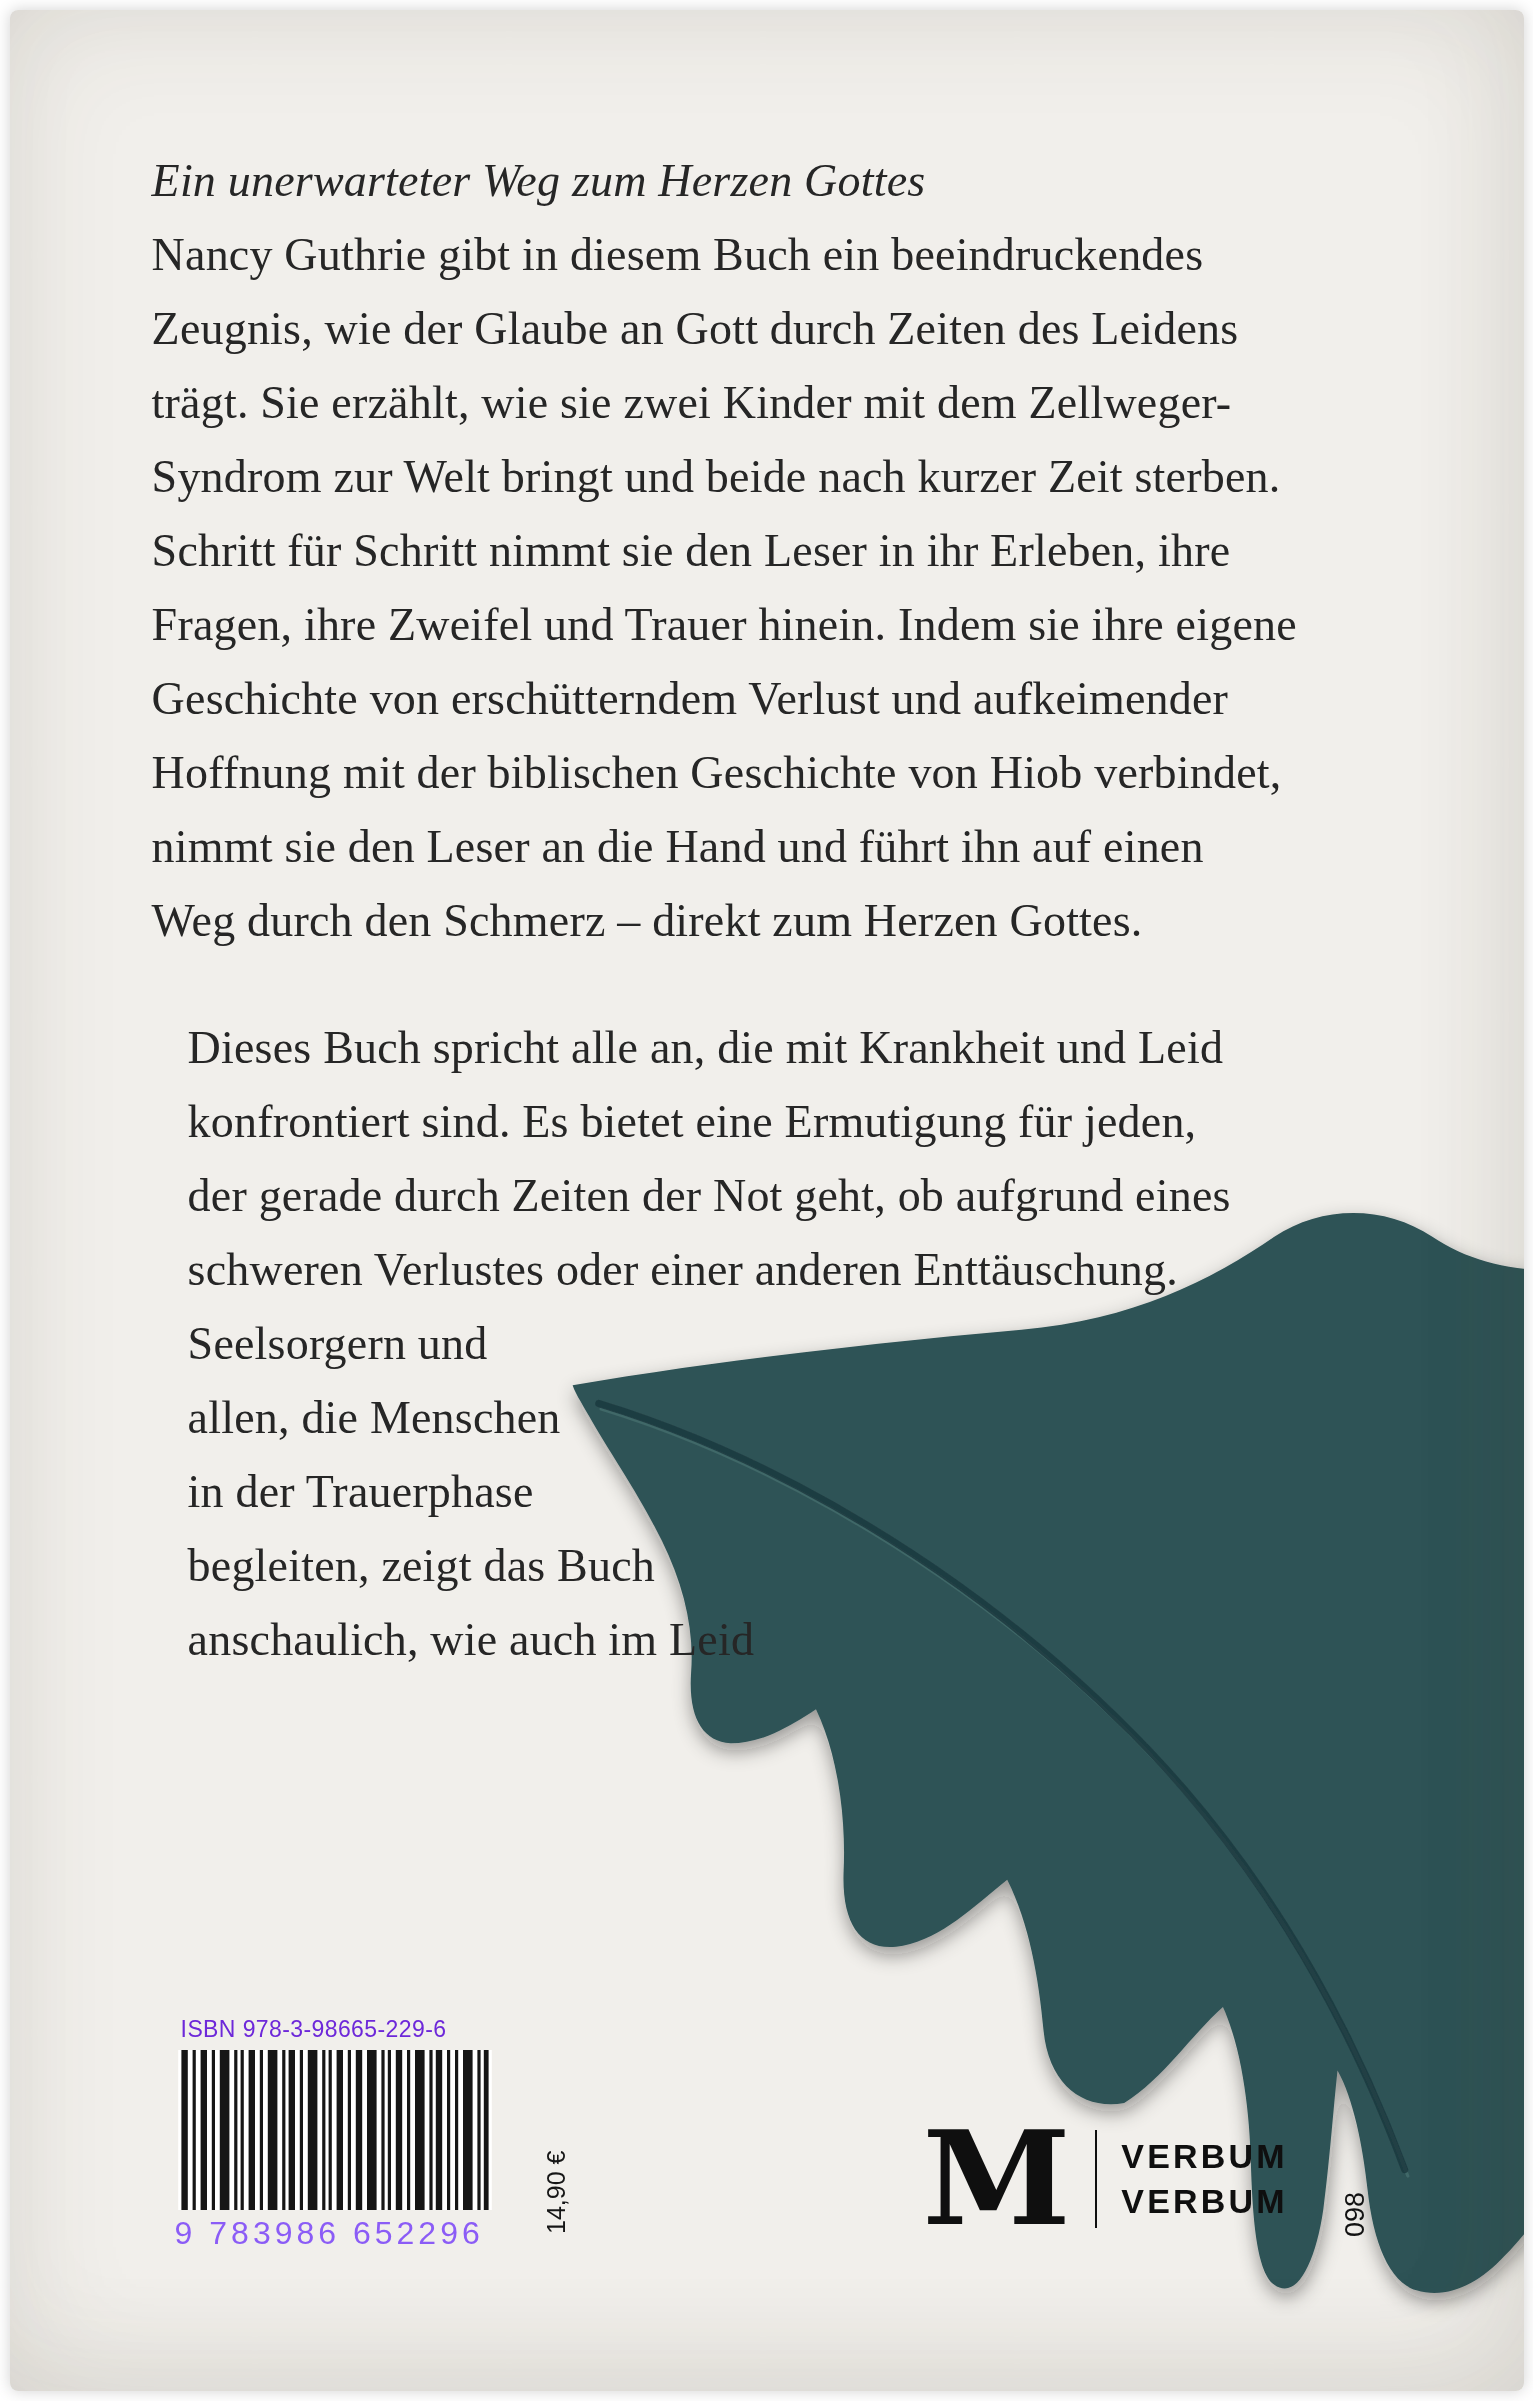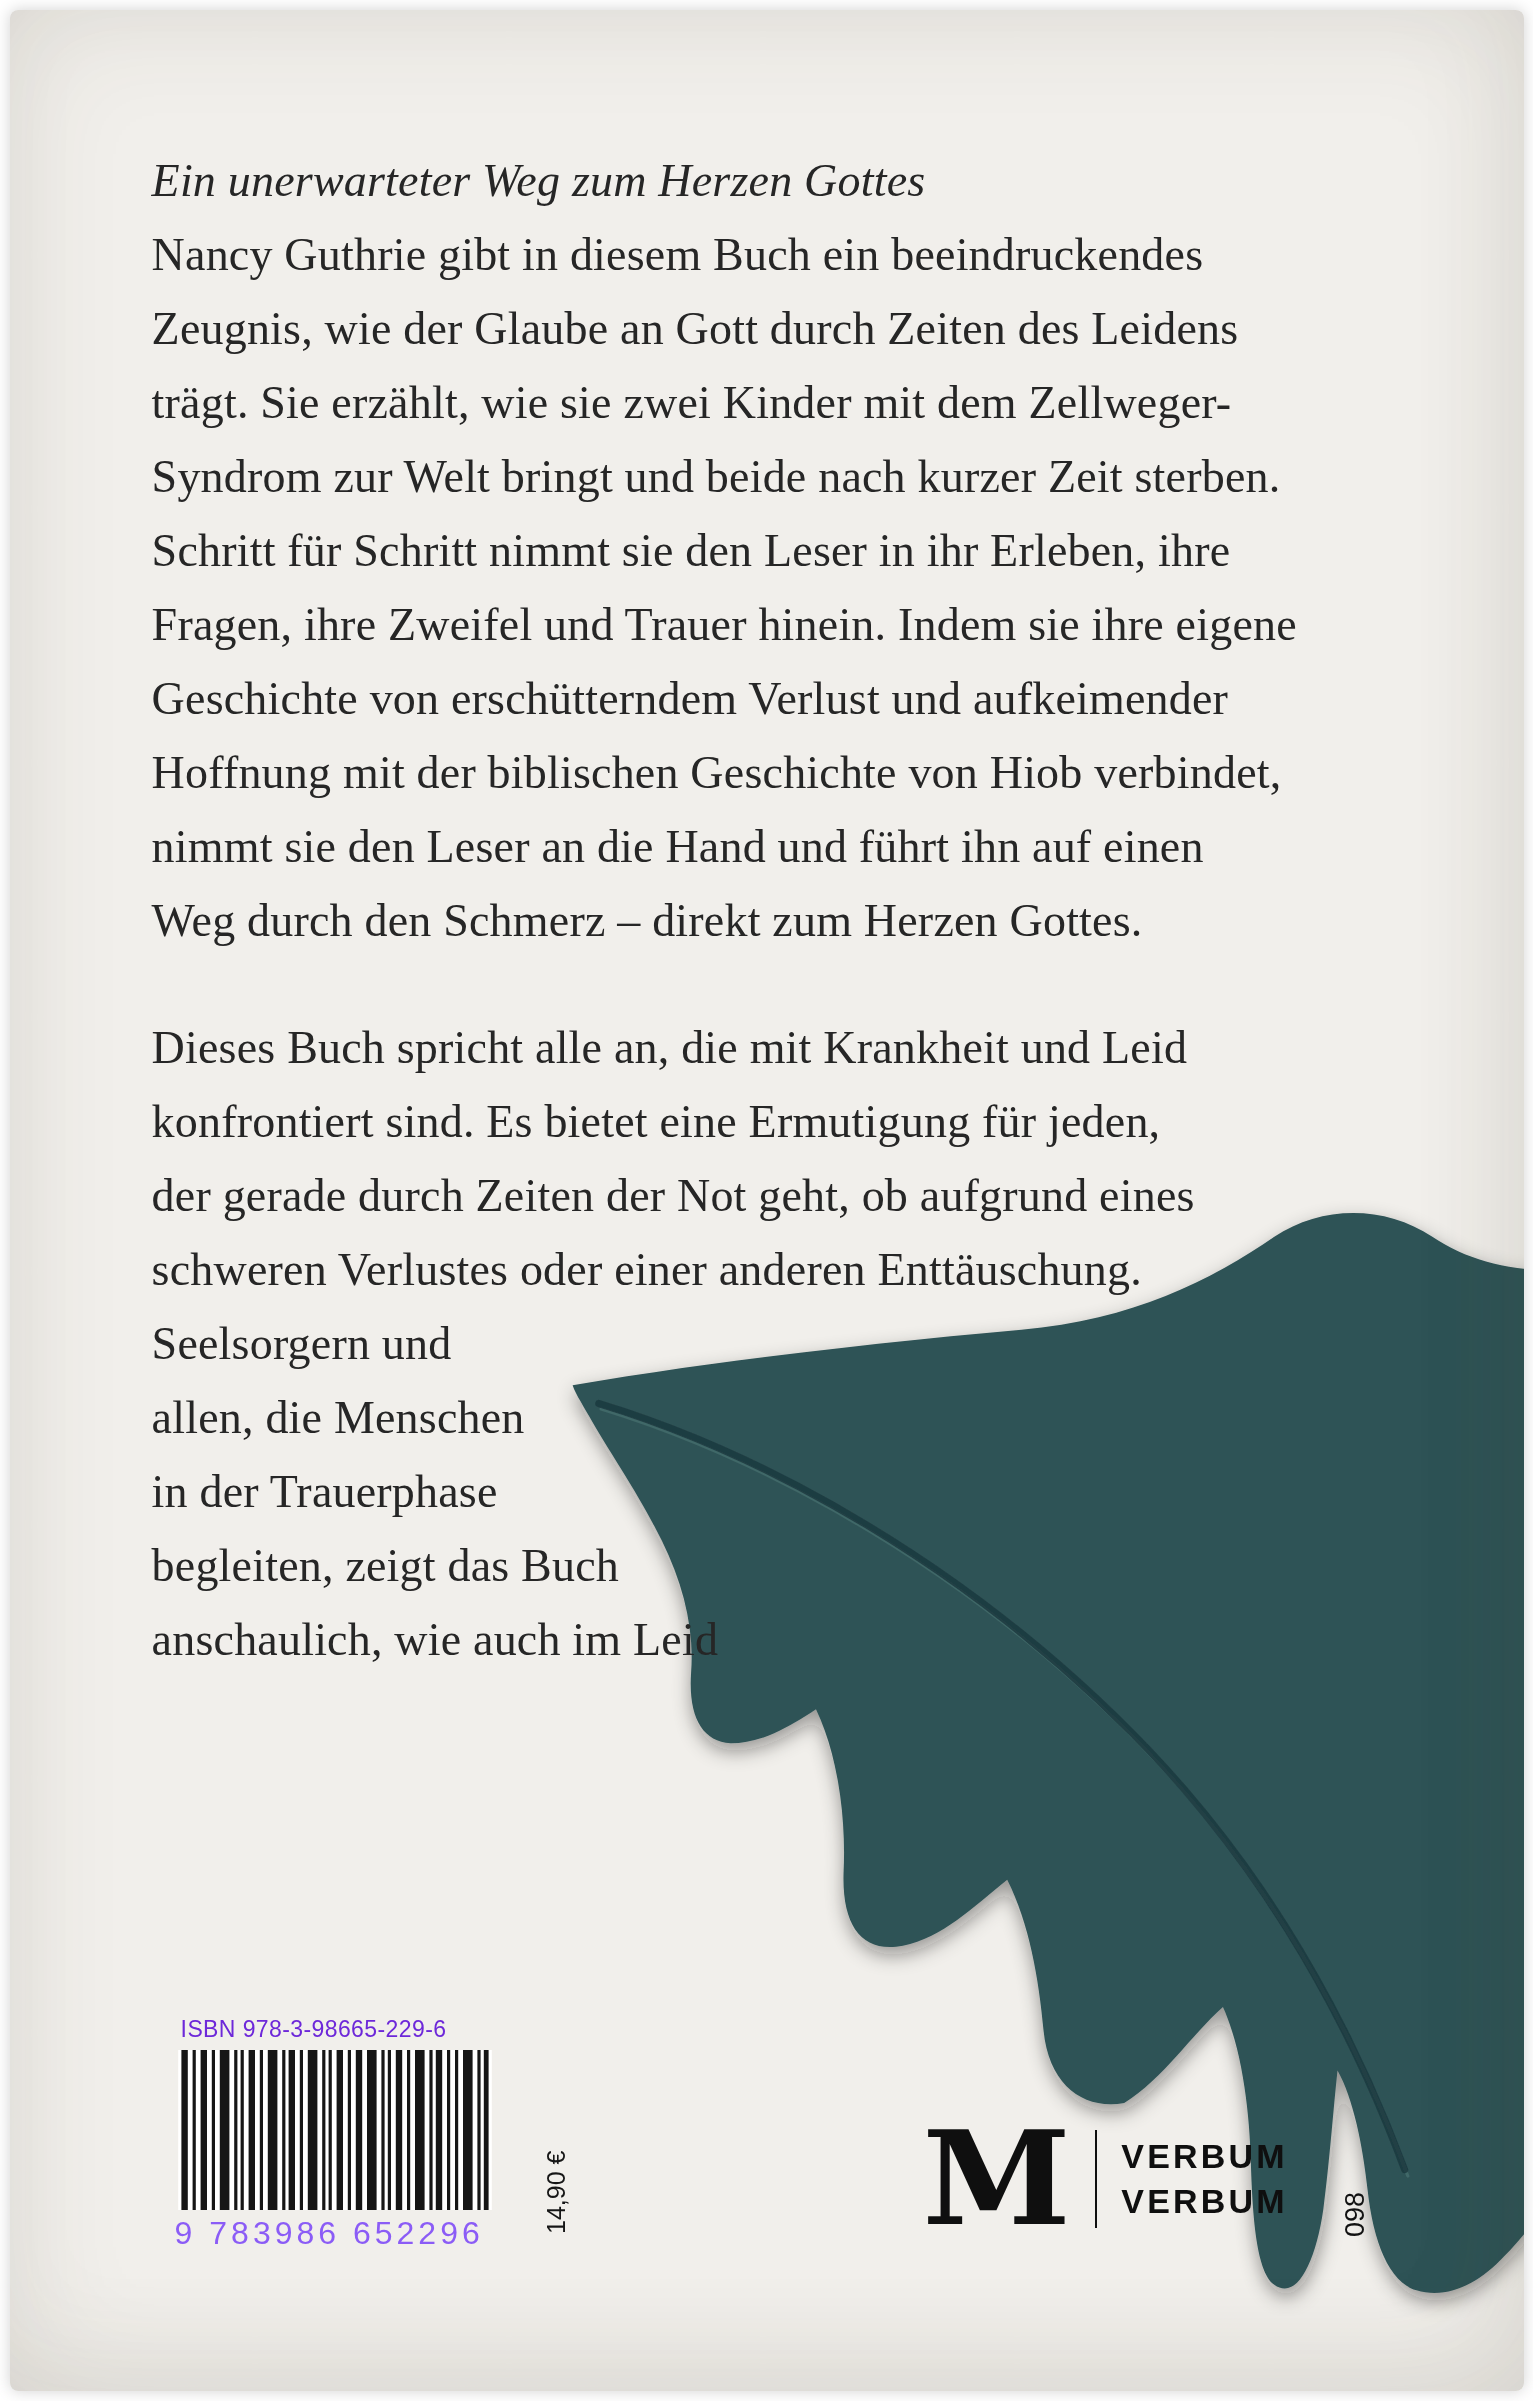--- a/index.html
+++ b/index.html
@@ -14,21 +14,21 @@
   .cover::after{
     content:"";position:absolute;inset:0;pointer-events:none;border-radius:8px;
     box-shadow:inset 0 0 120px rgba(70,60,45,.11), inset -20px -36px 104px rgba(70,60,45,.06);
   }
   .leaf-svg{position:absolute;left:0;top:0;width:1514px;height:2382px;}
   .copy{
     position:absolute;left:142px;top:134px;width:1249px;
     font-size:46px;line-height:74px;color:#262626;letter-spacing:0.2px;
   }
   .copy .italic{font-style:italic;}
-  .para2{margin-top:53px;}
+  .para2{margin-top:53px;margin-left:36px;}
   .isbn-label{
     position:absolute;left:171px;top:2006px;
     font-family:"Liberation Sans",sans-serif;font-size:23px;color:#6d28d9;letter-spacing:0.4px;
   }
   .barcode{position:absolute;left:168px;top:2040px;}
   .barcode-digits{
     position:absolute;left:165px;top:2205px;
     font-family:"Liberation Sans",sans-serif;font-size:32px;color:#8b5cf6;letter-spacing:4px;
   }
   .vtext{

